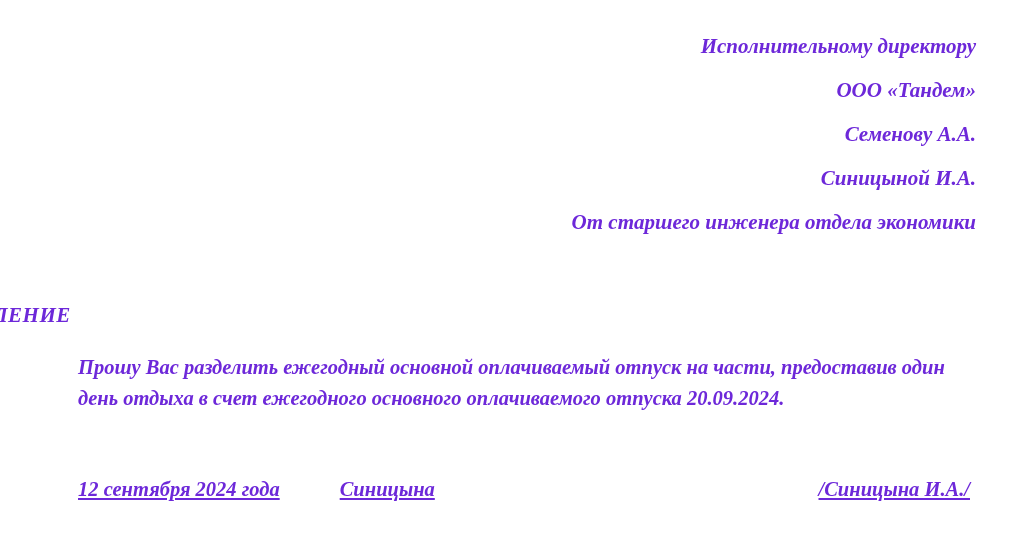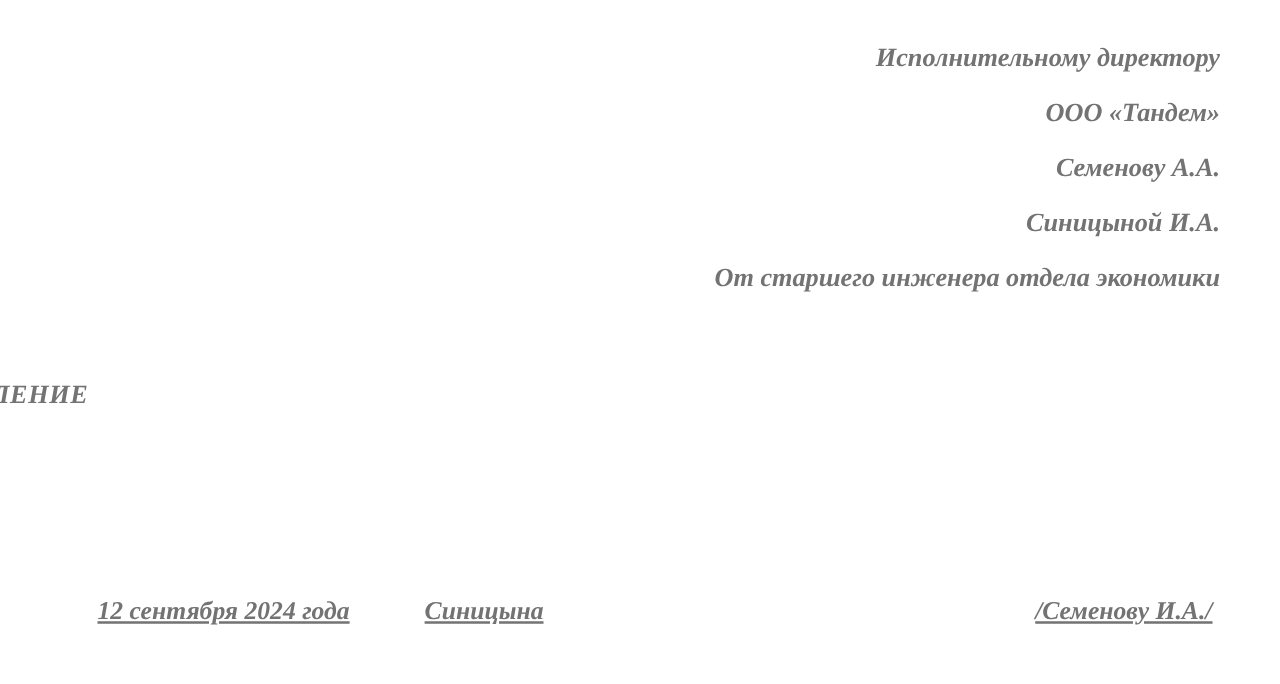--- a/index.html
+++ b/index.html
@@ -6,21 +6,21 @@
     margin: 0;
     padding: 0;
     background: #ffffff;
   }
   .page {
     position: relative;
     width: 1024px;
     height: 547px;
     background: #ffffff;
     font-family: "Liberation Serif", "DejaVu Serif", serif;
-    color: #737373;
+    color: #6d28d9;
     overflow: hidden;
   }
   .addressee {
     position: absolute;
     top: 24px;
     right: 48px;
     width: 620px;
     text-align: right;
   }
   .addressee .line {
@@ -78,20 +78,21 @@
   <div class="addressee">
     <div class="line">Исполнительному директору</div>
     <div class="line">ООО «Тандем»</div>
     <div class="line">Семенову А.А.</div>
     <div class="line">Синицыной И.А.</div>
     <div class="line">От старшего инженера отдела экономики</div>
   </div>
 
   <div class="doc-title">ЗАЯВЛЕНИЕ</div>
 
+  <div class="body-text">Прошу Вас разделить  ежегодный основной оплачиваемый отпуск на части, предоставив один день отдыха в счет ежегодного основного оплачиваемого отпуска 20.09.2024.</div>
 
   <div class="signature-row">
     <span class="date">12 сентября 2024 года</span>
     <span class="sign">Синицына</span>
-    <span class="name">/Семенову И.А./</span>
+    <span class="name">/Синицына И.А./</span>
   </div>
 
 </div>
 
 </body></html>

